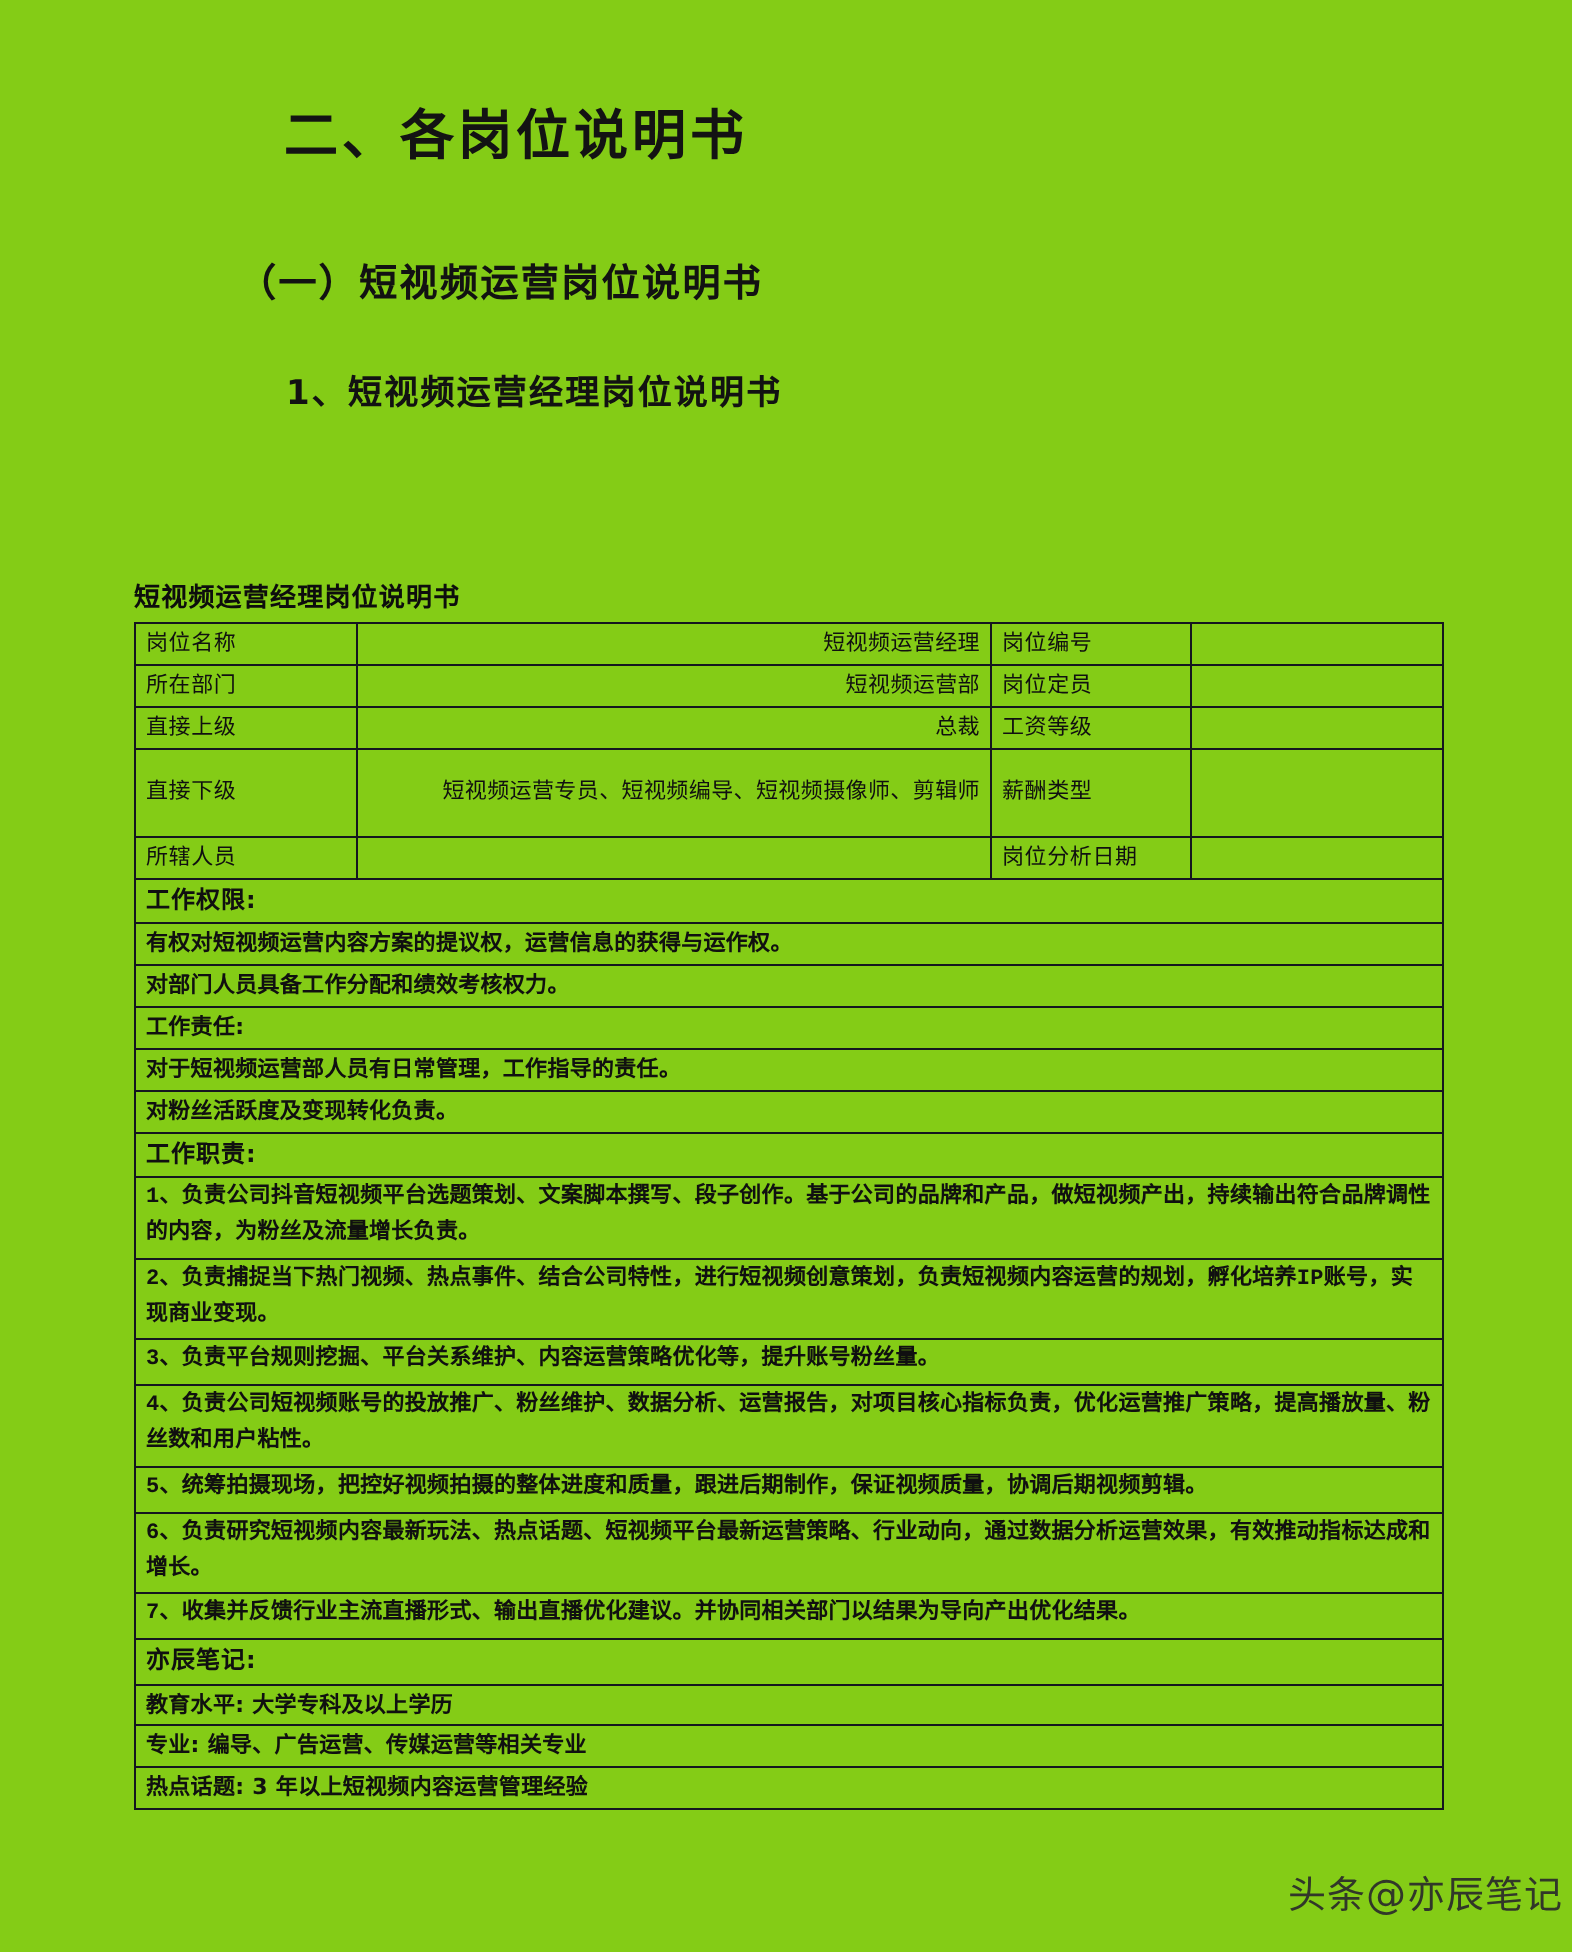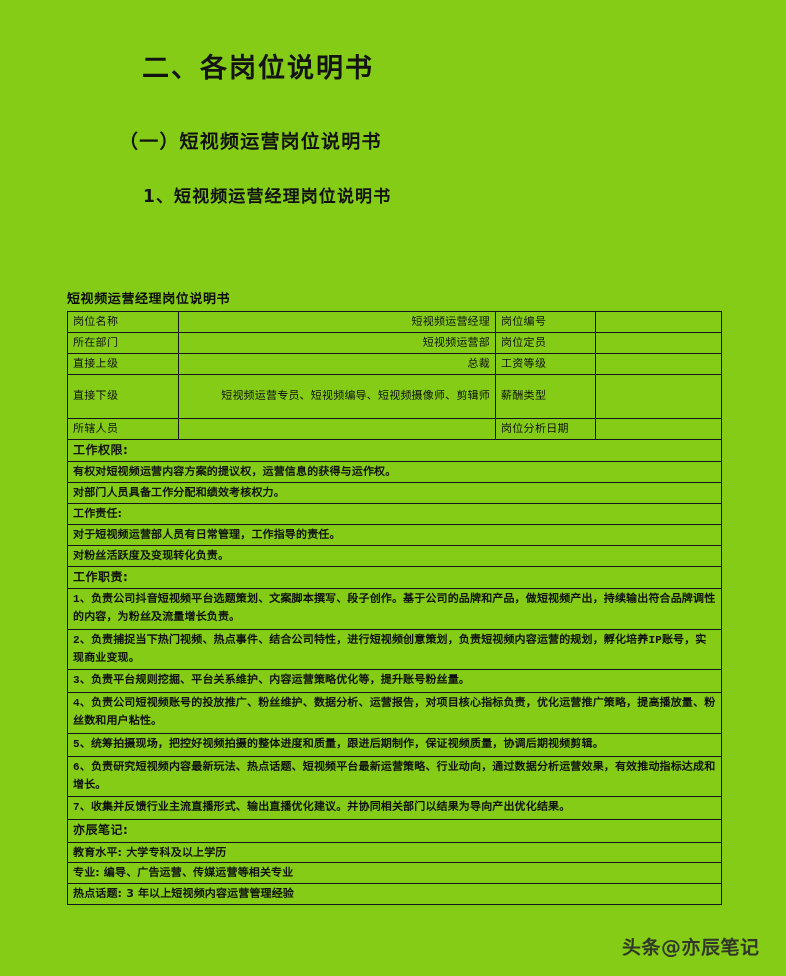--- a/index.html
+++ b/index.html
@@ -96,24 +96,24 @@
   .c1 { width: 111px; }
   .c2 { width: 317px; }
   .c3 { width: 100px; }
   .c4 { width: 126px; }
 
   .two-line { height: 44px; }
 
   
   .watermark {
     position: absolute;
-    left: 622px;
+    left: 644px;
     top: 932px;
     font-size: 19px;
-    font-weight: 700;
+    font-weight: 400;
     letter-spacing: 0.5px;
     color: #2b2b2b;
     white-space: nowrap;
     opacity: 0.92;
   }
   .watermark .at {
     font-size: 20px;
   }
 </style>
 </head>

